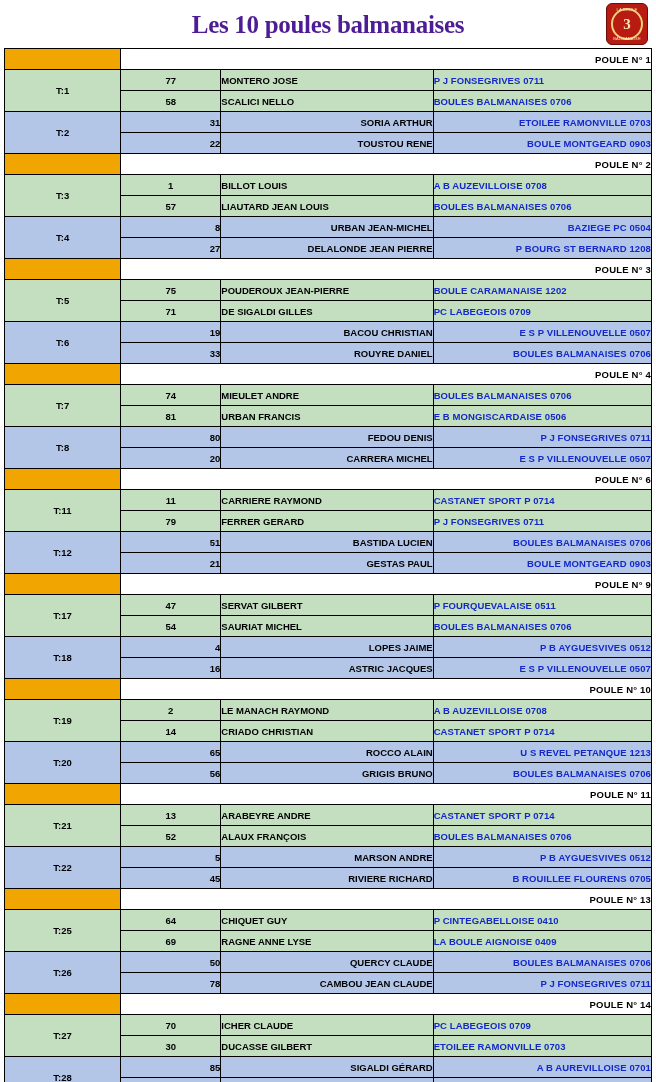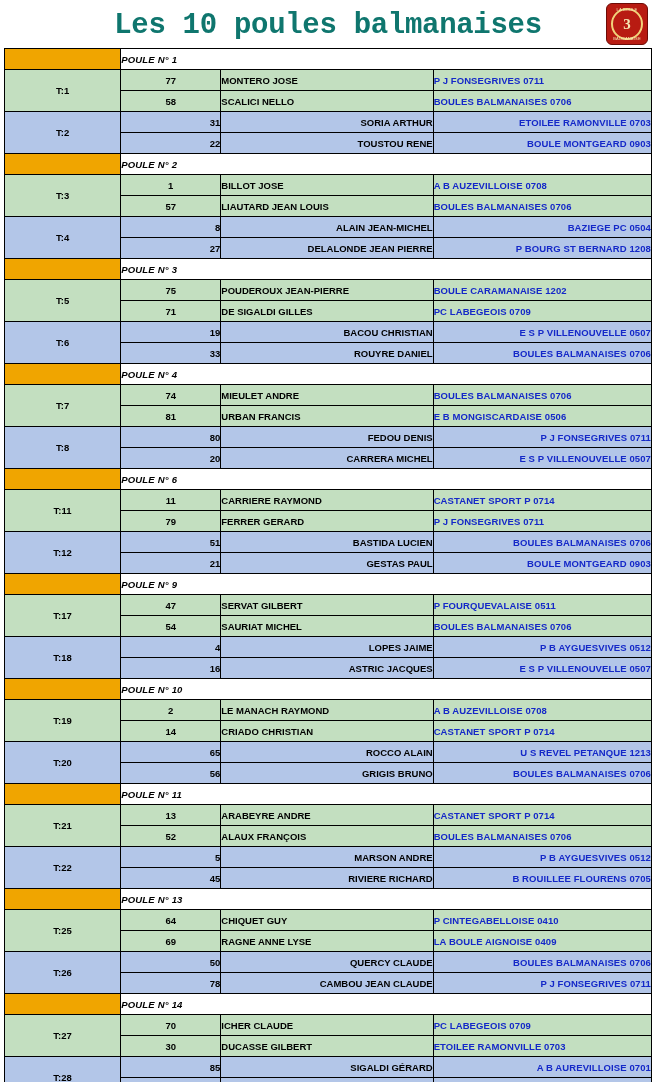--- a/index.html
+++ b/index.html
@@ -24,26 +24,26 @@
   .header {
     display: flex;
     align-items: center;
     justify-content: center;
     padding: 4px 0 2px 0;
     position: relative;
     height: 48px;
     box-sizing: border-box;
   }
   .header-title {
-    font-size: 29px;
-    font-weight: bold;
-    color: #0f766e;
+    font-size: 25px;
+    font-weight: bold;
+    color: #4c1d95;
     letter-spacing: -0.3px;
     white-space: nowrap;
-    font-family: Liberation Mono, monospace;
+    font-family: Liberation Serif, serif;
   }
   .logo {
     position: absolute;
     right: 8px;
     top: 3px;
     width: 42px;
     height: 42px;
   }
   .logo-outer {
     width: 42px;
@@ -113,26 +113,25 @@
   col.c-num   { width: 100px; }
   col.c-name  { width: 212px; }
   col.c-club  { width: 218px; }
 
   
   td.poule-tab {
     background: #f0a500;
   }
   td.poule-title {
     background: #ffffff;
-    text-align: left;
+    text-align: right;
     font-size: 9.5px;
     font-weight: bold;
     color: #000000;
     letter-spacing: 0.2px;
-    font-style: italic;
   }
 
   
   td.team {
     text-align: center;
     font-size: 10px;
     font-weight: bold;
     color: #000000;
     margin-left: 8px;
   }
@@ -214,32 +213,32 @@
           <td class="name">TOUSTOU RENE</td>
           <td class="club">BOULE MONTGEARD 0903</td>
         </tr>
         <tr>
           <td class="poule-tab"></td>
           <td class="poule-title" colspan="3">POULE N° 2</td>
         </tr>
         <tr class="green">
           <td class="team green" rowspan="2">T:3</td>
           <td class="num">1</td>
-          <td class="name">BILLOT JOSE</td>
+          <td class="name">BILLOT LOUIS</td>
           <td class="club">A B AUZEVILLOISE 0708</td>
         </tr>
         <tr class="green">
           <td class="num">57</td>
           <td class="name">LIAUTARD JEAN LOUIS</td>
           <td class="club">BOULES BALMANAISES   0706</td>
         </tr>
         <tr class="blue">
           <td class="team blue" rowspan="2">T:4</td>
           <td class="num">8</td>
-          <td class="name">ALAIN JEAN-MICHEL</td>
+          <td class="name">URBAN JEAN-MICHEL</td>
           <td class="club">BAZIEGE PC          0504</td>
         </tr>
         <tr class="blue">
           <td class="num">27</td>
           <td class="name">DELALONDE JEAN PIERRE</td>
           <td class="club">P BOURG ST BERNARD 1208</td>
         </tr>
         <tr>
           <td class="poule-tab"></td>
           <td class="poule-title" colspan="3">POULE N° 3</td>

